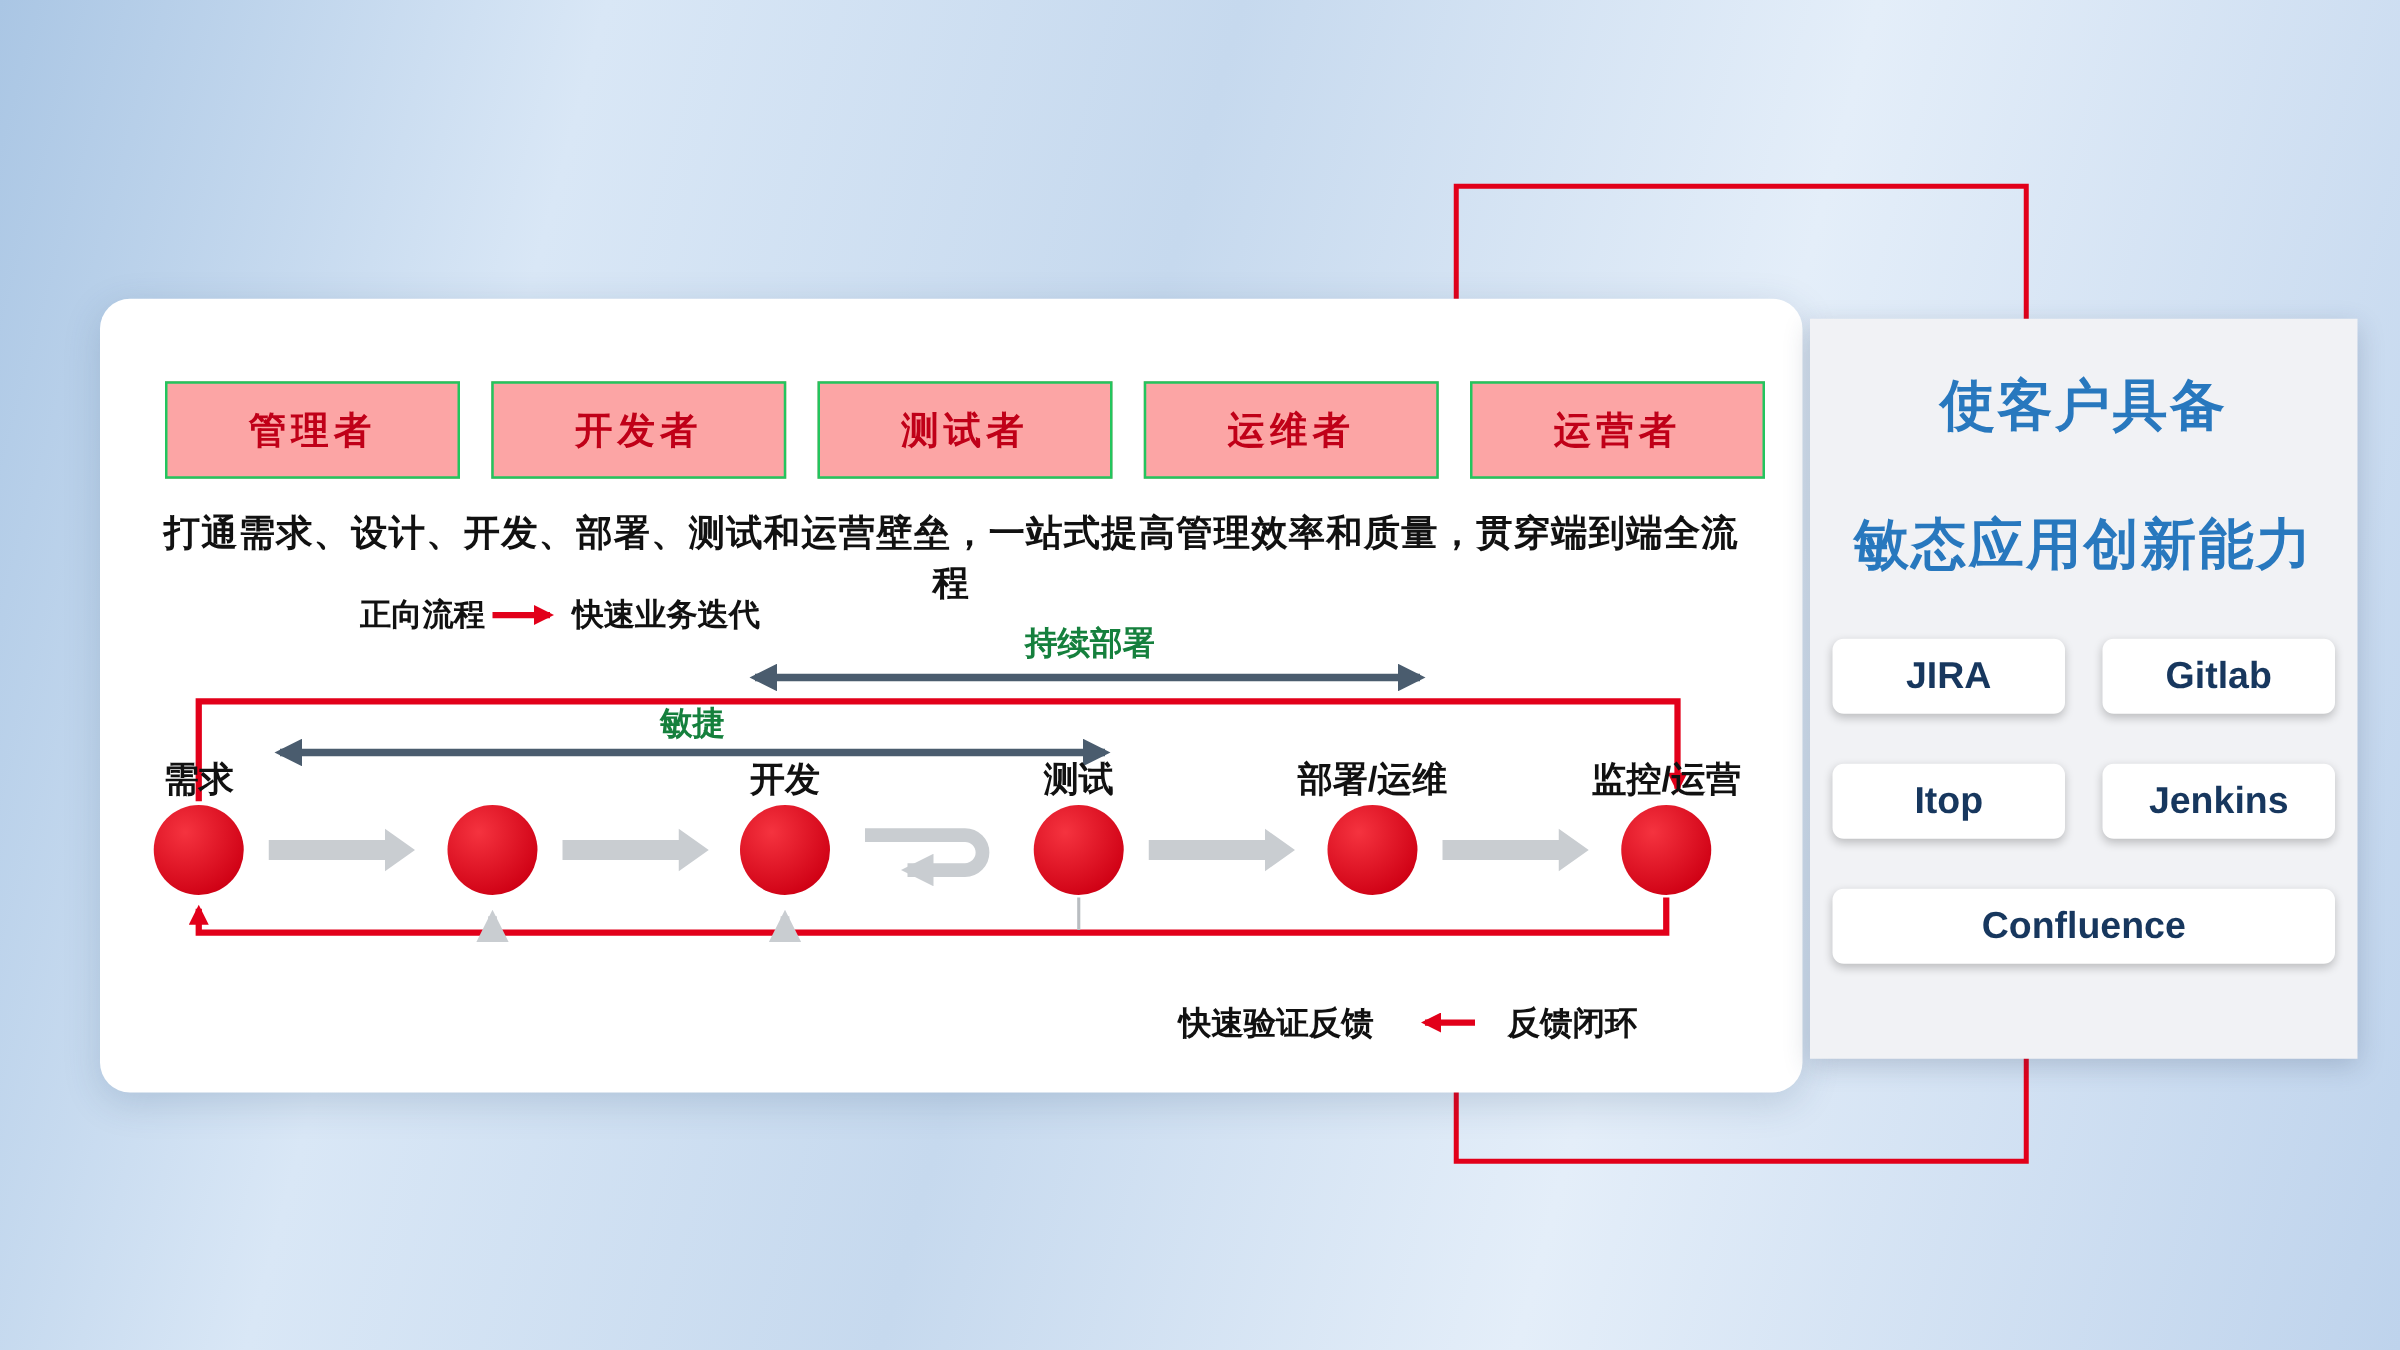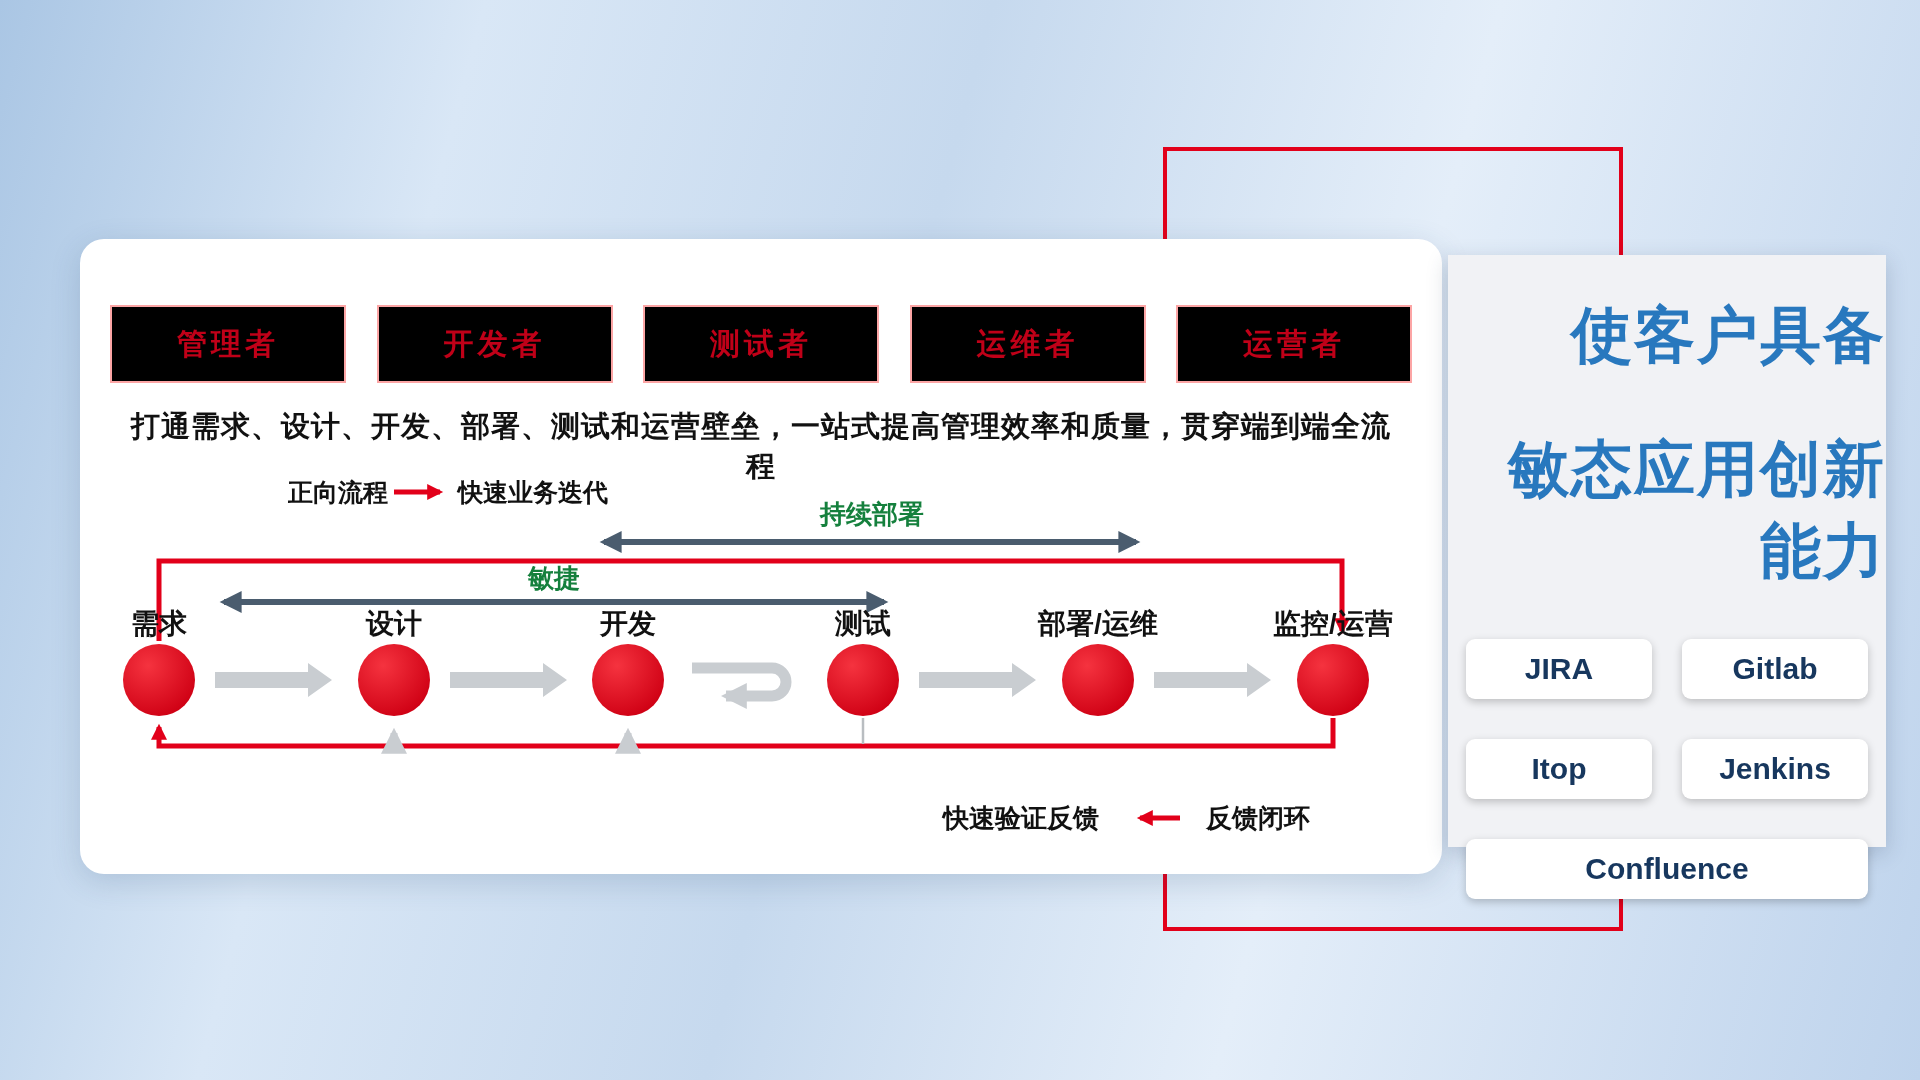--- a/index.html
+++ b/index.html
@@ -14,23 +14,23 @@
     border:4px solid #e2001a; z-index:1; background:transparent;
   }
   .card {
     position:absolute; left:80px; top:239px; width:1362px; height:635px;
     background:#ffffff; border-radius:24px; z-index:2;
     box-shadow:0 8px 30px rgba(40,70,110,.18);
   }
   
   .roles { position:absolute; left:30px; right:30px; top:66px; height:78px;
     display:flex; justify-content:space-between; }
-  .role-box { width:236px; height:78px; border:2px solid #fca5a5; background:#000000;
+  .role-box { width:236px; height:78px; border:2px solid #22c55e; background:#fca5a5;
     display:flex; align-items:center; justify-content:center;
-    color:#c00018; font-size:30px; font-weight:bold; letter-spacing:4px; }
+    color:#c00018; font-size:30px; font-weight:bold; letter-spacing:4px;margin-left:22px; }
   
   .subtitle { position:absolute; left:40px; right:40px; top:168px; text-align:center;
     font-size:29px; font-weight:bold; color:#111; letter-spacing:1px; }
   
   .lg { position:absolute; font-weight:bold; color:#111; font-size:25px; line-height:30px; }
   .lg-fwd-label { left:208px; top:238px; }
   .lg-fwd-value { left:378px; top:238px; }
   .flow-lbl { position:absolute; font-weight:bold; color:#15803d; font-size:26px;
     width:240px; text-align:center; }
   .flow-lbl.cd { left:672px; top:258px; }
@@ -38,21 +38,21 @@
   .stage-lbl { position:absolute; top:366px; width:220px; margin-left:-110px;
     text-align:center; font-size:28px; font-weight:bold; color:#111; }
   .fb-label { left:863px; top:564px; font-size:26px; }
   .fb-value { left:1126px; top:564px; font-size:26px; }
   .flow-svg { position:absolute; left:0; top:0; pointer-events:none; }
   
   .panel {
     position:absolute; left:1448px; top:255px; width:438px; height:592px;
     background:#f1f2f5; z-index:3; box-shadow:0 6px 20px rgba(40,60,90,.22);
   }
-  .panel-title { text-align:right; font-size:61px; font-weight:bold; color:#2878be;
+  .panel-title { text-align:center; font-size:44px; font-weight:bold; color:#2878be;
     letter-spacing:2px; }
   .panel-title.t1 { margin-top:40px; }
   .panel-title.t2 { margin-top:52px; }
   .tools { margin:46px 18px 0 18px; display:grid;
     grid-template-columns:1fr 1fr; column-gap:30px; row-gap:40px; }
   .chip { height:60px; background:#fff; border-radius:9px;
     box-shadow:0 3px 8px rgba(0,0,0,.22);
     display:flex; align-items:center; justify-content:center;
     font-size:30px; font-weight:bold; color:#17375e; }
   .chip.wide { grid-column:1 / span 2; }
@@ -122,21 +122,20 @@
 
       <circle cx="79" cy="441" r="36" fill="url(#node-grad)"></circle>
       <circle cx="314" cy="441" r="36" fill="url(#node-grad)"></circle>
       <circle cx="548" cy="441" r="36" fill="url(#node-grad)"></circle>
       <circle cx="783" cy="441" r="36" fill="url(#node-grad)"></circle>
       <circle cx="1018" cy="441" r="36" fill="url(#node-grad)"></circle>
       <circle cx="1253" cy="441" r="36" fill="url(#node-grad)"></circle>
     </svg>
 
     <span class="stage-lbl" style="left:79px">需求</span>
-    <span class="stage-lbl" style="left:314px">设计</span>
     <span class="stage-lbl" style="left:548px">开发</span>
     <span class="stage-lbl" style="left:783px">测试</span>
     <span class="stage-lbl" style="left:1018px">部署/运维</span>
     <span class="stage-lbl" style="left:1253px">监控/运营</span>
 
     <span class="lg fb-label">快速验证反馈</span>
     <span class="lg fb-value">反馈闭环</span>
   </div>
 
   <div class="panel">

